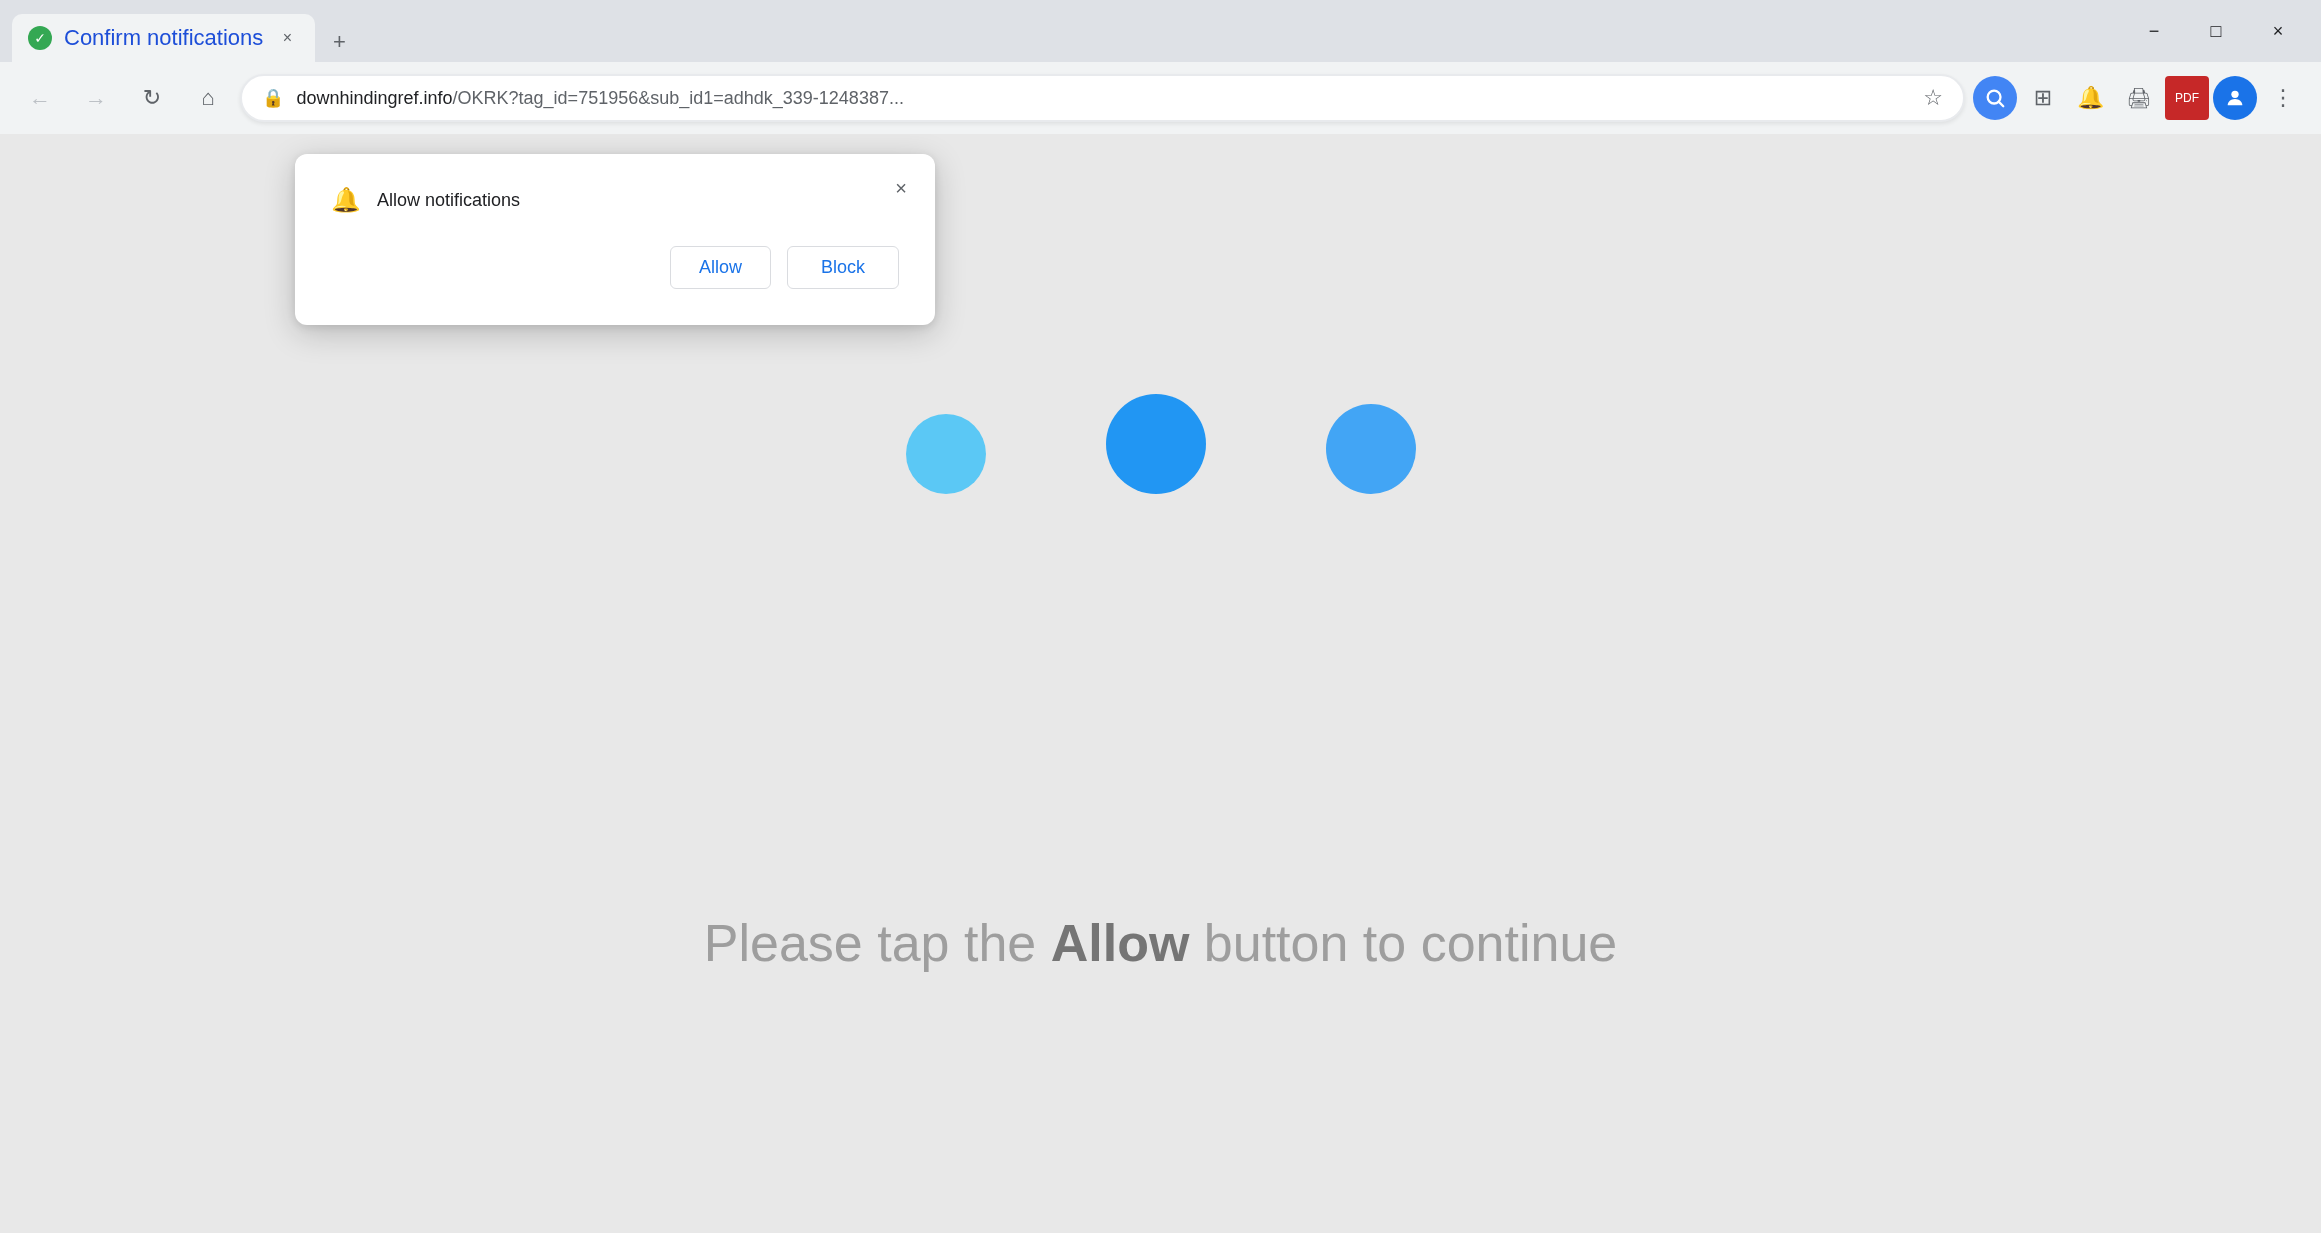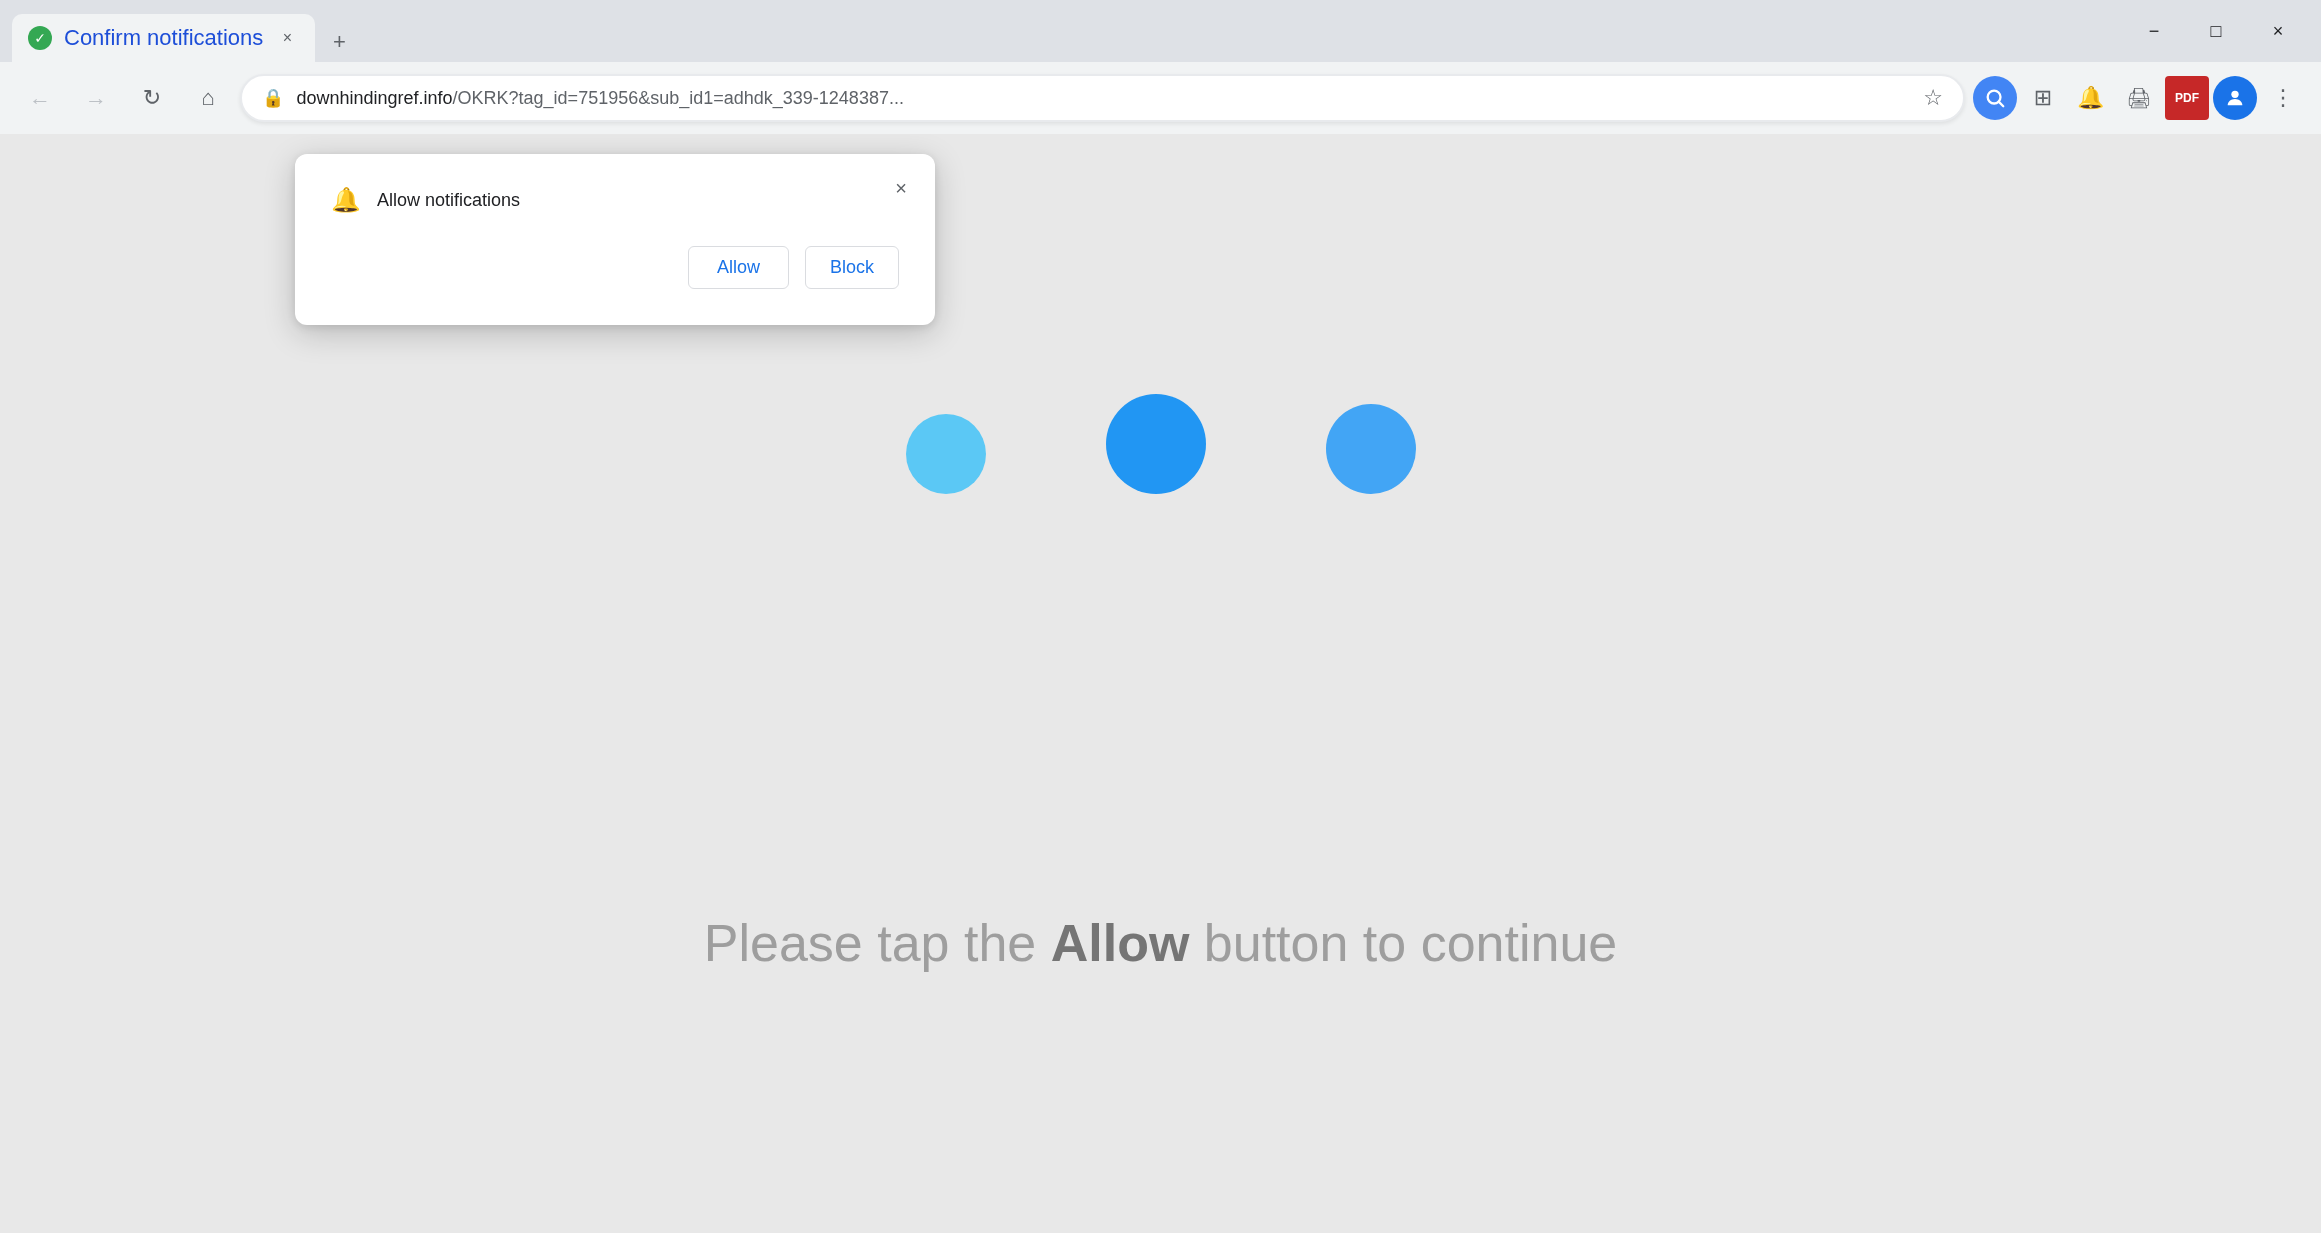--- a/index.html
+++ b/index.html
@@ -289,21 +289,21 @@
       border-radius: 6px;
       background: #fff;
       color: #1a73e8;
       font-size: 18px;
       font-weight: 500;
       cursor: pointer;
       font-family: inherit;
     }
 
     .btn-block {
-      padding: 10px 24px;
+      padding: 10px 33px;
       border: 1px solid #dadce0;
       border-radius: 6px;
       background: #fff;
       color: #1a73e8;
       font-size: 18px;
       font-weight: 500;
       cursor: pointer;
       font-family: inherit;
     }
 
@@ -370,21 +370,21 @@
     }
 
     .icon-search-circle svg {
       fill: white;
     }
 
     .pdf-icon {
       background: #c62828;
       color: white;
       font-size: 12px;
-      font-weight: bold;
+      font-weight: normal;
       border-radius: 4px;
       width: 44px;
       height: 44px;
       display: flex;
       align-items: center;
       justify-content: center;
     }
   </style>
 </head>
 <body>

